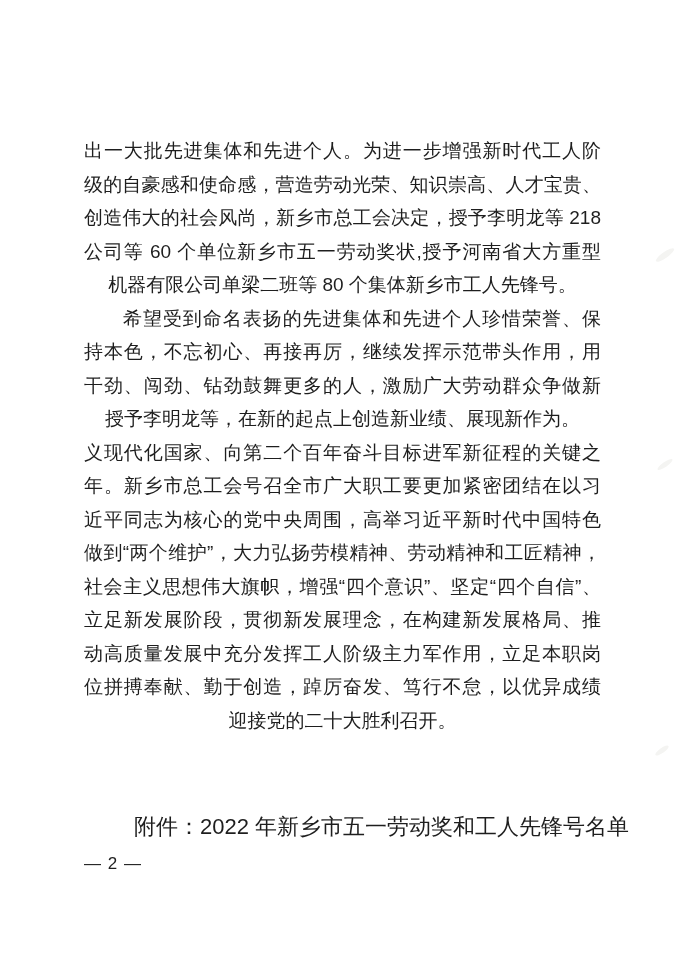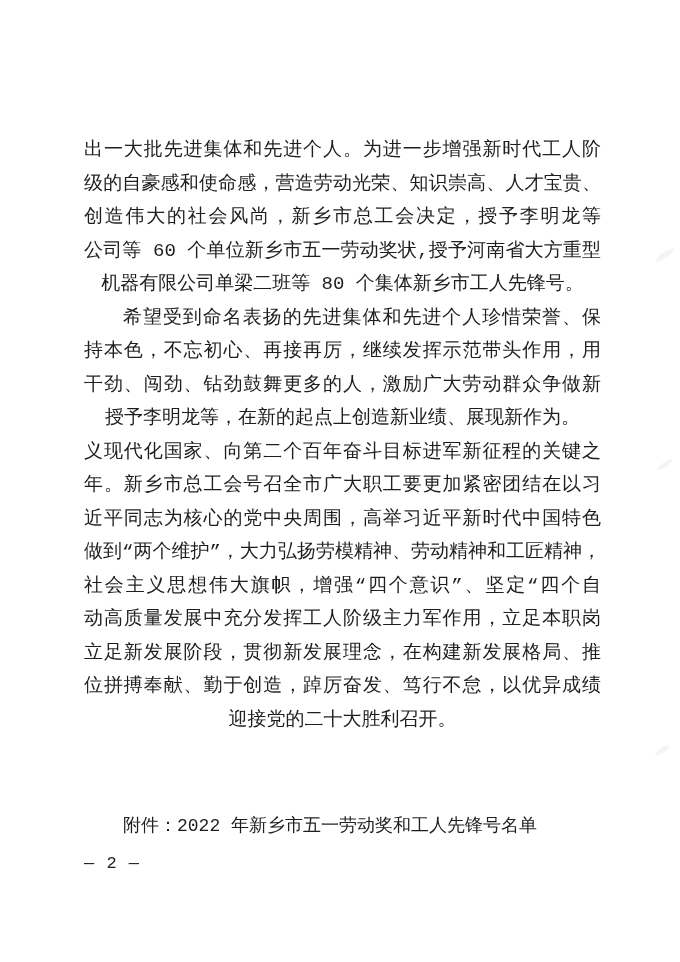--- a/index.html
+++ b/index.html
@@ -6,21 +6,21 @@
     margin: 0;
     padding: 0;
     background: #ffffff;
   }
   .page {
     position: relative;
     width: 680px;
     height: 962px;
     background: #ffffff;
     overflow: hidden;
-    font-family: Liberation Mono, monospace;
+    font-family: Liberation Sans, sans-serif;
     color: #1e1e1e;
   }
   .textblock {
     position: absolute;
     left: 84px;
     top: 134px;
     width: 517px;
   }
   .para { margin: 0; padding: 0; }
   .line {
@@ -36,23 +36,23 @@
   .line.fill {
     text-align: justify;
     text-align-last: justify;
     text-justify: inter-character;
   }
   .line.indent {
     padding-left: 39px;
   }
   .attachment {
     position: absolute;
-    left: 123px;
+    left: 134px;
     top: 810px;
-    font-size: 18px;
+    font-size: 22px;
     line-height: 33.5px;
     white-space: nowrap;
   }
   .footer {
     position: absolute;
     left: 84px;
     top: 852px;
     font-size: 17px;
     line-height: 24px;
     letter-spacing: 1px;
@@ -87,22 +87,22 @@
         <div class="line fill">持本色，不忘初心、再接再厉，继续发挥示范带头作用，用</div>
         <div class="line fill">干劲、闯劲、钻劲鼓舞更多的人，激励广大劳动群众争做新</div>
         <div class="line">授予李明龙等，在新的起点上创造新业绩、展现新作为。</div>
       </div>
       <div class="para">
         <div class="line fill">义现代化国家、向第二个百年奋斗目标进军新征程的关键之</div>
         <div class="line fill">年。新乡市总工会号召全市广大职工要更加紧密团结在以习</div>
         <div class="line fill">近平同志为核心的党中央周围，高举习近平新时代中国特色</div>
         <div class="line fill">做到“两个维护”，大力弘扬劳模精神、劳动精神和工匠精神，</div>
         <div class="line fill">社会主义思想伟大旗帜，增强“四个意识”、坚定“四个自信”、</div>
+        <div class="line fill">立足新发展阶段，贯彻新发展理念，在构建新发展格局、推</div>
         <div class="line fill">动高质量发展中充分发挥工人阶级主力军作用，立足本职岗</div>
-        <div class="line fill">立足新发展阶段，贯彻新发展理念，在构建新发展格局、推</div>
         <div class="line fill">位拼搏奉献、勤于创造，踔厉奋发、笃行不怠，以优异成绩</div>
         <div class="line">迎接党的二十大胜利召开。</div>
       </div>
     </div>
 
   <div class="attachment">附件：2022 年新乡市五一劳动奖和工人先锋号名单</div>
 
   <div class="footer">— 2 —</div>
 
   <div class="smudge s1"></div>

